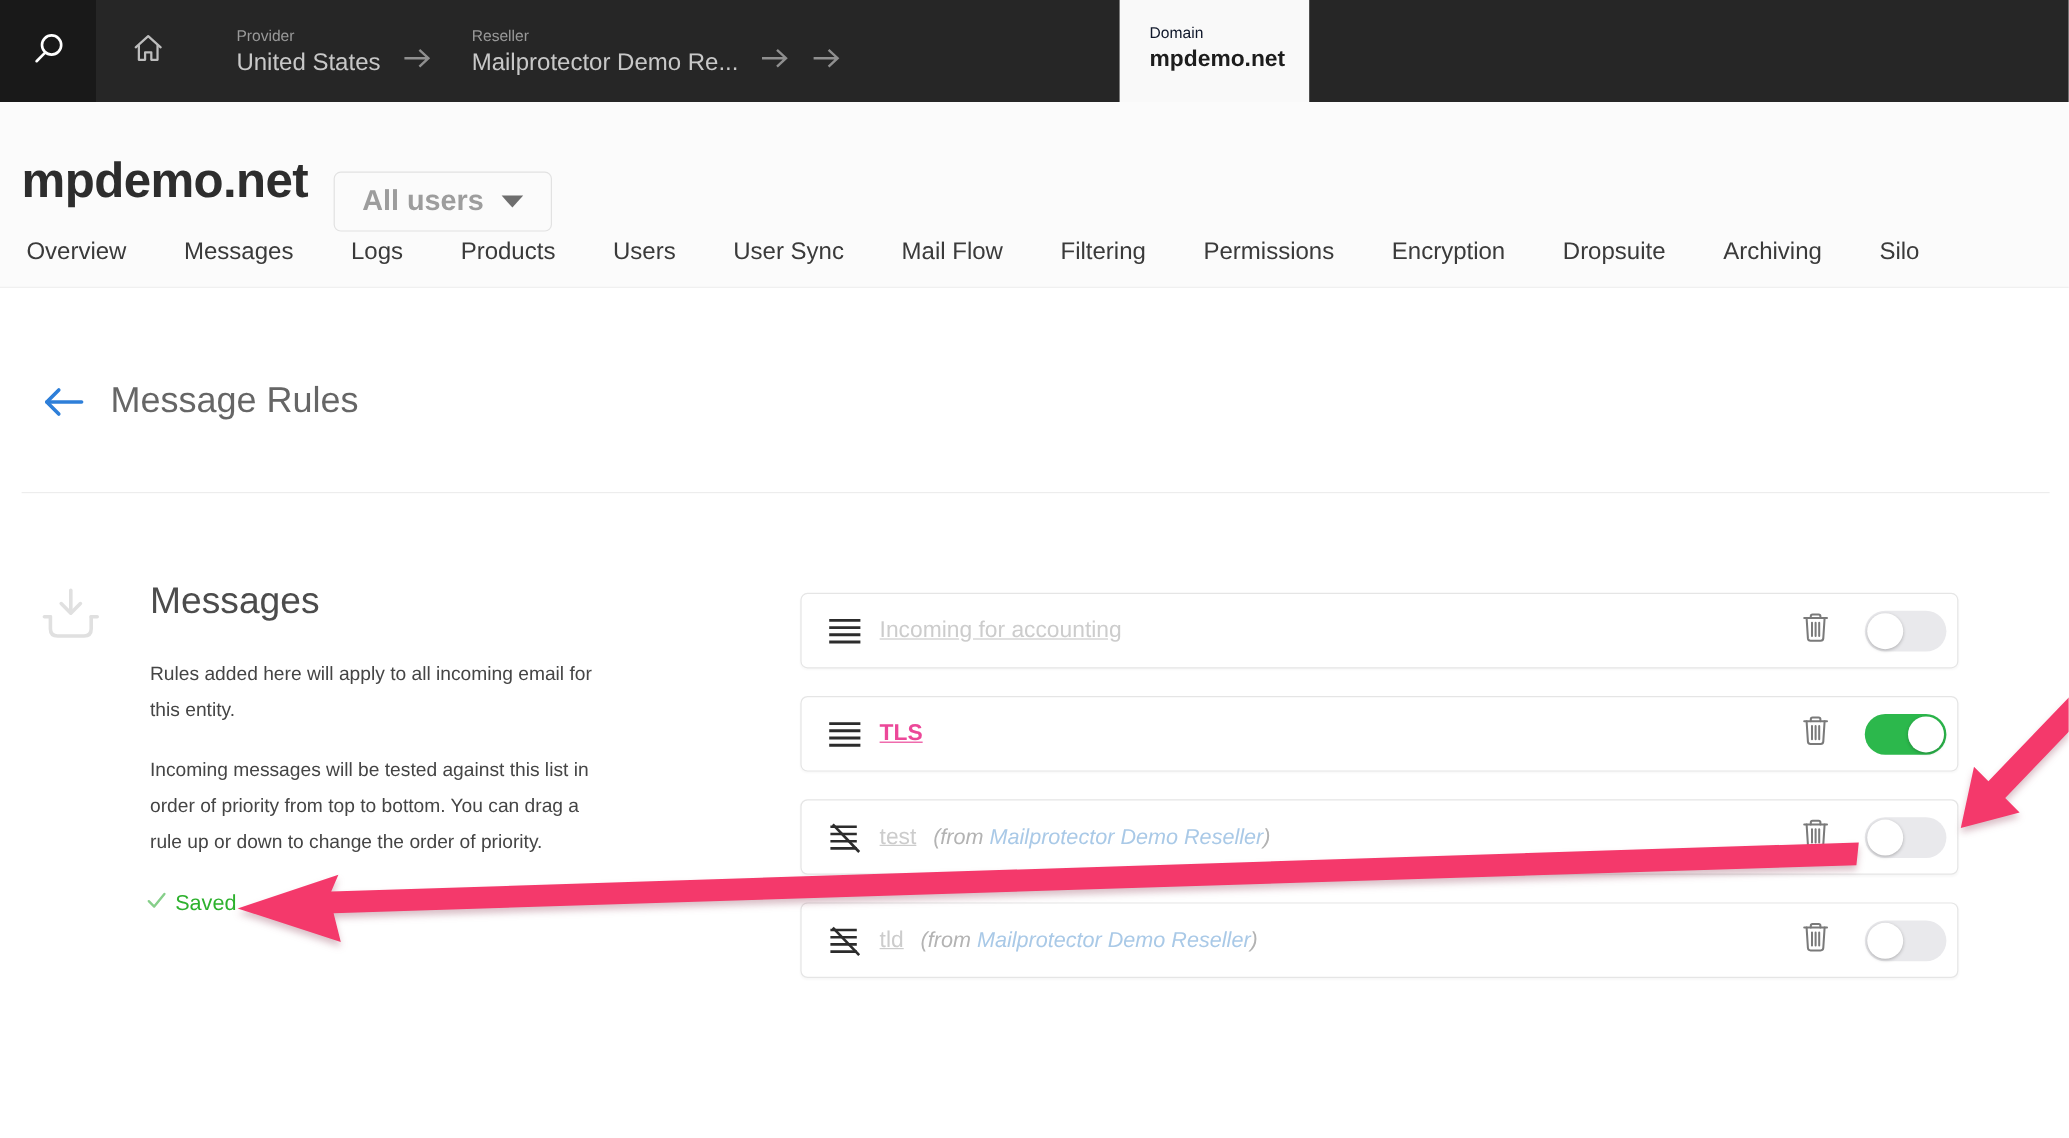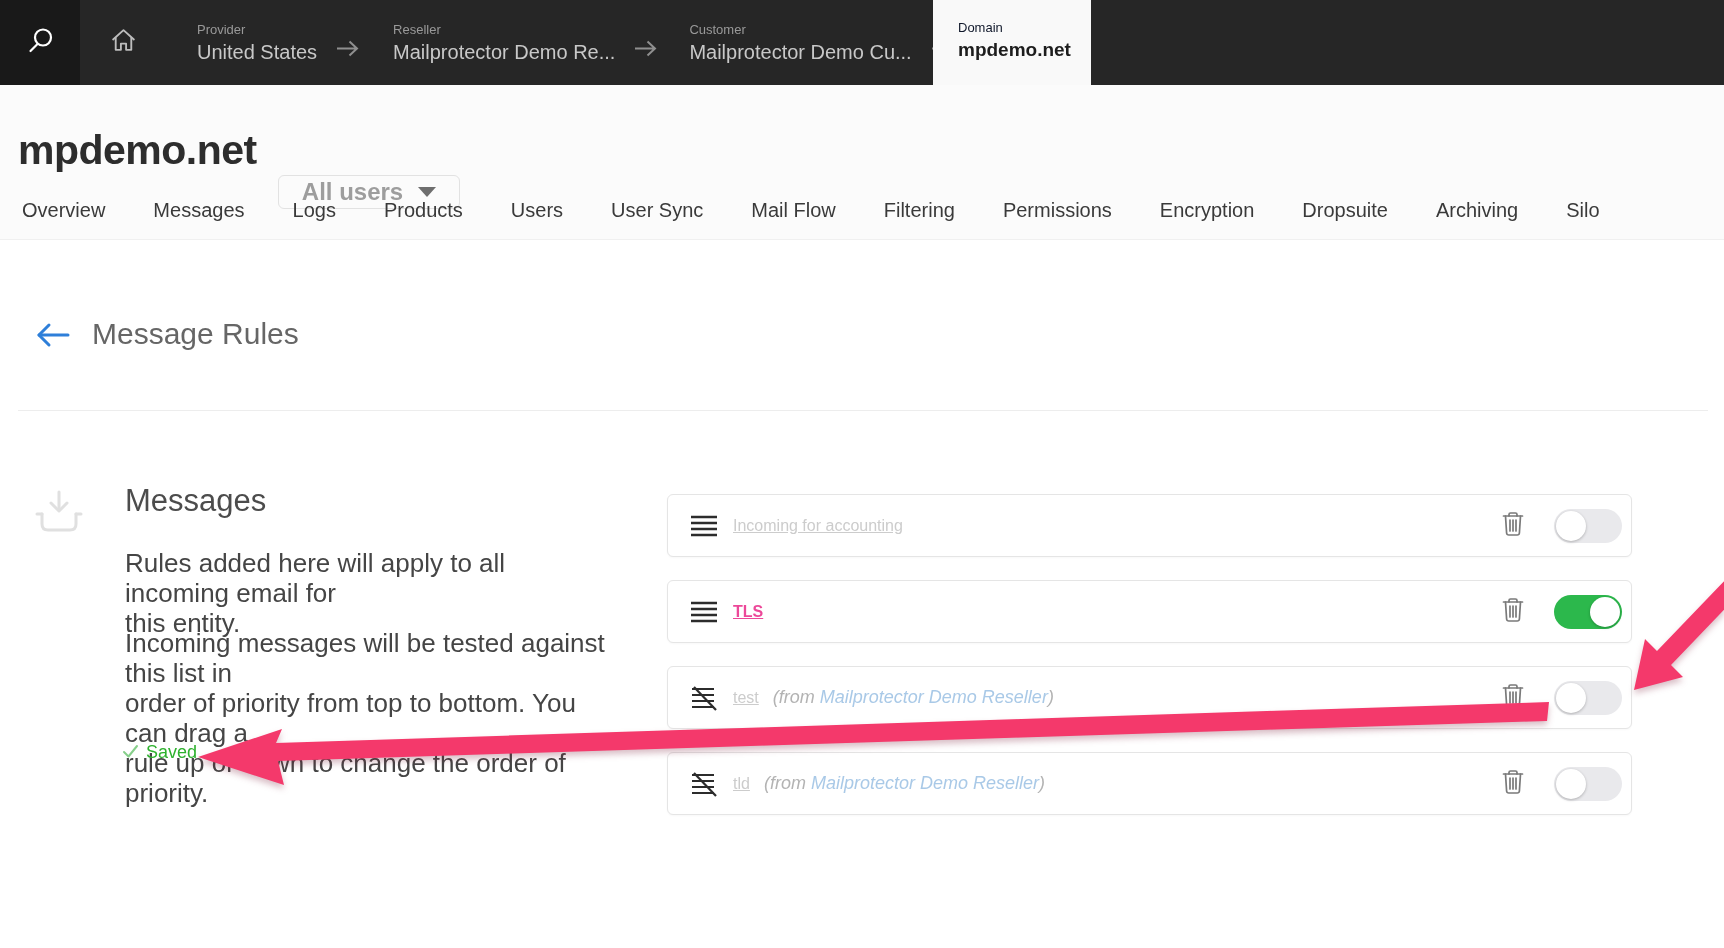--- a/index.html
+++ b/index.html
@@ -38,59 +38,59 @@
   
   .header-band {
     position:absolute; top:85px; left:0; width:1724px; height:155px;
     background:#fbfbfb; border-bottom:1px solid #f0f0f0;
   }
   .page-title {
     position:absolute; left:18px; top:127px; font-size:41px; font-weight:bold;
     color:#2d2d2d; letter-spacing:-0.5px;
   }
   .users-btn {
-    position:absolute; left:278px; top:143px; width:182px; height:34px;
+    position:absolute; left:278px; top:143px; width:182px; height:50px;
     border:1px solid #e2e2e2; border-radius:6px; background:#fbfbfb;
-    display:flex; align-items:center; justify-content:center; gap:15px; cursor:pointer;margin-top:32px;
+    display:flex; align-items:center; justify-content:center; gap:15px; cursor:pointer;
   }
   .users-btn .txt { font-size:24px; font-weight:bold; color:#9d9d9d; }
   .caret {
     width:0; height:0; border-left:9px solid transparent;
     border-right:9px solid transparent; border-top:10px solid #6e6e6e;
   }
   .tabs { position:absolute; left:22px; top:199px; display:flex; gap:48px; }
   .tab { font-size:20px; color:#3a3a3a; white-space:nowrap; cursor:pointer; }
 
   
   .back-arrow { position:absolute; left:36px; top:322px; cursor:pointer; }
   .rules-title { position:absolute; left:92px; top:317px; font-size:30px; color:#666666; }
   .divider { position:absolute; top:410px; left:18px; width:1690px; border-top:1px solid #ededed; }
 
   .tray-icon { position:absolute; left:32px; top:486px; }
   .incoming-head { position:absolute; left:125px; top:483px; font-size:31px; color:#4c4c4c; }
-  .desc { position:absolute; left:125px; width:490px; font-size:26px;
+  .desc { position:absolute; left:125px; width:490px; font-size:16px;
           line-height:30px; color:#454545; white-space:pre-line; }
   .desc1 { top:548px; }
   .desc2 { top:628px; }
   .saved { position:absolute; left:122px; top:742px; display:flex; align-items:flex-end; gap:7px; }
   .saved .txt { font-size:18px; color:#2db12d; }
 
   
   .rules {
     position:absolute; left:667px; top:494px; width:965px;
     display:flex; flex-direction:column; gap:23px;
   }
   .rule-card {
     height:63px; background:#ffffff; border:1px solid #e5e5e5; border-radius:6px;
     display:flex; align-items:center; padding:0 9px 0 22px;
     box-shadow:0 1px 2px rgba(0,0,0,0.03);
   }
   .handle { width:30px; flex:none; margin-right:13px; display:flex; align-items:center; cursor:grab; }
   .handle-nodrag { cursor:default; }
-  .rule-name { font-size:16px; text-decoration:underline; cursor:pointer; white-space:nowrap; }
+  .rule-name { font-size:19px; text-decoration:underline; cursor:pointer; white-space:nowrap; }
   .rule-name.off { color:#cccccc; }
   .rule-name.on  { color:#ec4899; font-weight:bold; }
   .from { font-size:18px; font-style:italic; margin-left:14px; white-space:nowrap; }
   .from .gray { color:#b3b3b3; }
   .from .lnk  { color:#a9c9e7; cursor:pointer; }
   .spacer { flex:1; }
   .trash-btn { flex:none; margin-right:30px; display:flex; align-items:center; cursor:pointer; }
   .toggle {
     flex:none; width:68px; height:34px; border-radius:17px; background:#e9e9ec;
     position:relative; cursor:pointer;
@@ -142,24 +142,20 @@
   <div class="crumb c2">
     <span class="lbl">Reseller</span>
     <span class="val">Mailprotector Demo Re...</span>
   </div>
   <span class="crumb-arrow">
     <svg width="25" height="19" viewBox="0 0 25 19" fill="none" stroke="#8f8f8f" stroke-width="2">
       <path d="M2,9.5 H22 M14.5,2.5 L22,9.5 L14.5,16.5"></path>
     </svg>
   </span>
 
-  <div class="crumb c3">
-    <span class="lbl">Customer</span>
-    <span class="val">Mailprotector Demo Cu...</span>
-  </div>
   <span class="crumb-arrow">
     <svg width="25" height="19" viewBox="0 0 25 19" fill="none" stroke="#8f8f8f" stroke-width="2">
       <path d="M2,9.5 H22 M14.5,2.5 L22,9.5 L14.5,16.5"></path>
     </svg>
   </span>
 </div>
 
 <div class="domain-tab">
   <div class="lbl">Domain</div>
   <div class="val">mpdemo.net</div>

